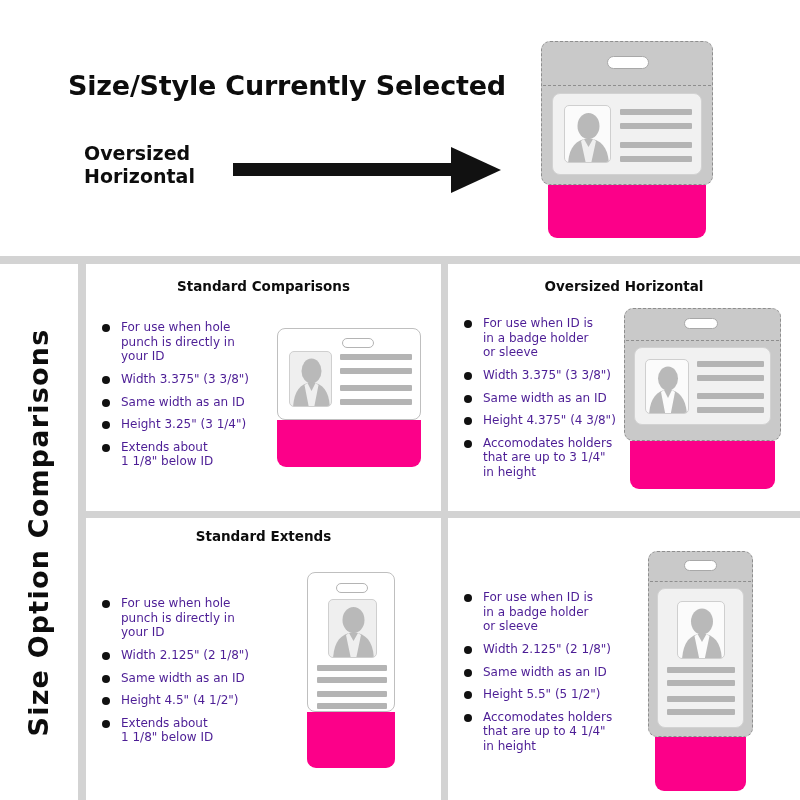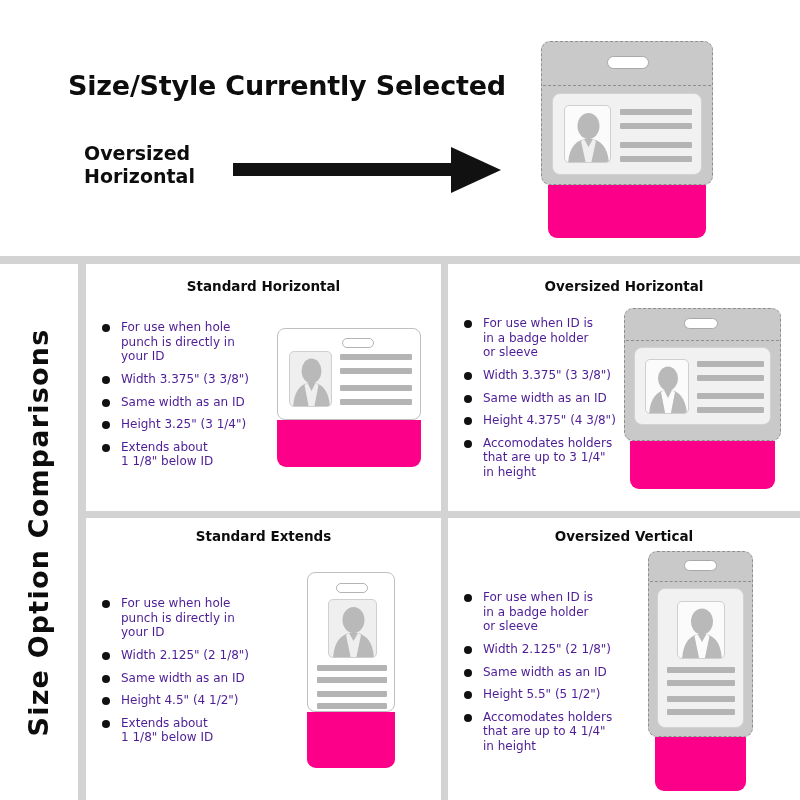--- a/index.html
+++ b/index.html
@@ -139,21 +139,21 @@
   <div class="band-top"></div>
   <div class="vdiv-left"></div>
   <div class="vdiv-mid"></div>
   <div class="hdiv-mid"></div>
 
   <div class="sidebar">
     <div class="sidebar-text">Size Option Comparisons</div>
   </div>
 
   <div class="panel p-tl">
-    <div class="panel-title">Standard Horizontal</div>
+    <div class="panel-title">Standard Comparisons</div>
     <div class="bullets">
       <div class="bullet">For use when hole
 punch is directly in
 your ID</div>
       <div class="bullet">Width 3.375" (3 3/8")</div>
       <div class="bullet">Same width as an ID</div>
       <div class="bullet">Height 3.25" (3 1/4")</div>
       <div class="bullet">Extends about
 1 1/8" below ID</div>
     </div>
@@ -238,21 +238,20 @@
         <div class="line" style="left:9px;top:92px;width:70px;height:6px;"></div>
         <div class="line" style="left:9px;top:104px;width:70px;height:6px;"></div>
         <div class="line" style="left:9px;top:118px;width:70px;height:6px;"></div>
         <div class="line" style="left:9px;top:130px;width:70px;height:6px;"></div>
       </div>
       <div class="pink" style="left:0;top:140px;width:88px;height:56px;"></div>
     </div>
   </div>
 
   <div class="panel p-br">
-    <div class="panel-title">Oversized Vertical</div>
     <div class="bullets">
       <div class="bullet">For use when ID is
 in a badge holder
 or sleeve</div>
       <div class="bullet">Width 2.125" (2 1/8")</div>
       <div class="bullet">Same width as an ID</div>
       <div class="bullet">Height 5.5" (5 1/2")</div>
       <div class="bullet">Accomodates holders
 that are up to 4 1/4"
 in height</div>

